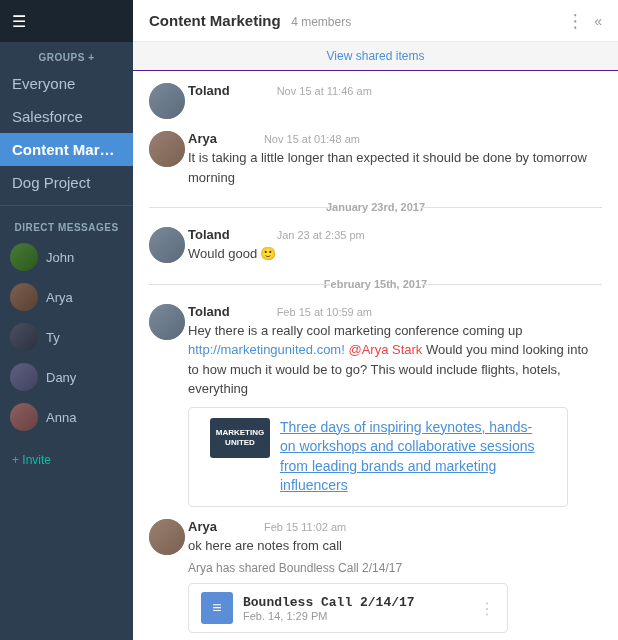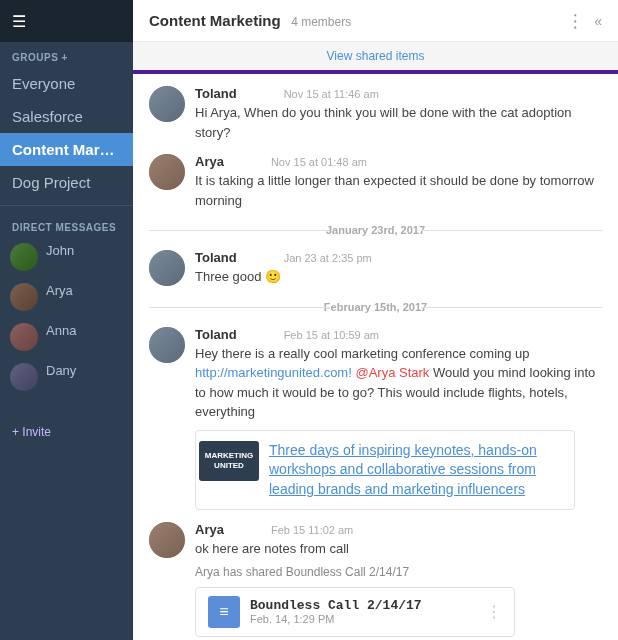--- a/index.html
+++ b/index.html
@@ -28,20 +28,21 @@
       color: #fff;
       font-size: 16px;
     }
     .sidebar-section-label {
       color: #8fa8b8;
       font-size: 10px;
       font-weight: 700;
       text-transform: uppercase;
       letter-spacing: 0.5px;
       padding: 10px 12px 4px;
+      text-align: center;
     }
     .sidebar-item {
       padding: 8px 12px;
       font-size: 15px;
       color: #b0c4d4;
       cursor: pointer;
       white-space: nowrap;
       overflow: hidden;
       text-overflow: ellipsis;
     }
@@ -50,20 +51,21 @@
       color: #fff;
       font-weight: 600;
     }
     .sidebar-divider {
       height: 1px;
       background: rgba(255,255,255,0.1);
       margin: 6px 0;
     }
     .dm-item {
       display: flex;
+      align-items: center;
       gap: 8px;
       padding: 6px 10px;
       cursor: pointer;
       color: #b0c4d4;
       font-size: 13px;
     }
     .avatar {
       width: 28px;
       height: 28px;
       border-radius: 50%;
@@ -72,24 +74,24 @@
       overflow: hidden;
       display: flex;
       align-items: center;
       justify-content: center;
       font-size: 11px;
       color: #fff;
       font-weight: 600;
     }
     .invite-btn {
       padding: 8px 12px;
-      color: #c4b5fd;
+      color: #14b8a6;
       font-size: 12px;
       cursor: pointer;
-      margin-top: 20px;
+      margin-top: 8px;
     }
 
     
     .main {
       flex: 1;
       display: flex;
       flex-direction: column;
       height: 640px;
       overflow: hidden;
     }
@@ -119,31 +121,31 @@
       color: #aaa;
       font-size: 18px;
     }
     .view-shared-bar {
       background: #f5f5f5;
       text-align: center;
       padding: 7px;
       font-size: 12px;
       color: #4a90d9;
       cursor: pointer;
-      border-bottom: 4px solid #4c1d95;
+      border-bottom: 1px solid #4c1d95;
       flex-shrink: 0;
     }
     .messages-area {
       flex: 1;
       overflow-y: auto;
       padding: 12px 16px;
     }
     .message-group {
       display: flex;
-      gap: 10px;
+      gap: 3px;
       margin-bottom: 12px;
     }
     .msg-avatar {
       width: 36px;
       height: 36px;
       border-radius: 50%;
       background: #888;
       flex-shrink: 0;
       overflow: hidden;
       display: flex;
@@ -173,21 +175,21 @@
       height: 1px;
       background: #e0e0e0;
     }
     .date-divider::before { left: 0; }
     .date-divider::after { right: 0; }
     .link-blue { color: #4a90d9; text-decoration: none; }
     .mention-blue { color: #ef4444; font-weight: 500; }
     .preview-card {
       border: 1px solid #e0e0e0;
       border-radius: 4px;
-      padding: 10px 3px;
+      padding: 10px 21px;
       margin-top: 8px;
       display: flex;
       gap: 10px;
       align-items: flex-start;
       max-width: 380px;
     }
     .preview-thumb {
       width: 60px;
       height: 40px;
       background: #2c3e50;
@@ -294,26 +296,30 @@
 
   <div class="dm-item">
     <div class="avatar face-john-dm"></div>
     <span>John</span>
   </div>
   <div class="dm-item">
     <div class="avatar face-arya-dm"></div>
     <span>Arya</span>
   </div>
   <div class="dm-item">
-    <div class="avatar face-anna-dm"></div>
-    <span>Anna</span>
+    <div class="avatar face-ty-dm"></div>
+    <span>Ty</span>
   </div>
   <div class="dm-item">
     <div class="avatar face-dany-dm"></div>
     <span>Dany</span>
+  </div>
+  <div class="dm-item">
+    <div class="avatar face-anna-dm"></div>
+    <span>Anna</span>
   </div>
 
   <div class="invite-btn">+ Invite</div>
 </div>
 
 <div class="main">
   <div class="channel-header">
     <div>
       <span class="channel-title">Content Marketing</span>
       <span class="channel-meta">4 members</span>
@@ -332,21 +338,20 @@
 
     <div class="message-group">
       <div class="msg-avatar toland">
         <div class="face-toland"></div>
       </div>
       <div class="msg-body">
         <div class="msg-header">
           <span class="msg-author">Toland</span>
           <span class="msg-time">Nov 15 at 11:46 am</span>
         </div>
-        <div class="msg-text">Hi Arya, When do you think you will be done with the cat adoption story?</div>
       </div>
     </div>
 
     <div class="message-group">
       <div class="msg-avatar arya2">
         <div class="face-arya2"></div>
       </div>
       <div class="msg-body">
         <div class="msg-header">
           <span class="msg-author">Arya</span>
@@ -362,21 +367,21 @@
 
     <div class="message-group">
       <div class="msg-avatar toland">
         <div class="face-toland"></div>
       </div>
       <div class="msg-body">
         <div class="msg-header">
           <span class="msg-author">Toland</span>
           <span class="msg-time">Jan 23 at 2:35 pm</span>
         </div>
-        <div class="msg-text">Three good 🙂</div>
+        <div class="msg-text">Would good 🙂</div>
       </div>
     </div>
 
     <div class="date-divider">
       <span>February 15th, 2017</span>
     </div>
 
     <div class="message-group">
       <div class="msg-avatar toland">
         <div class="face-toland"></div>

